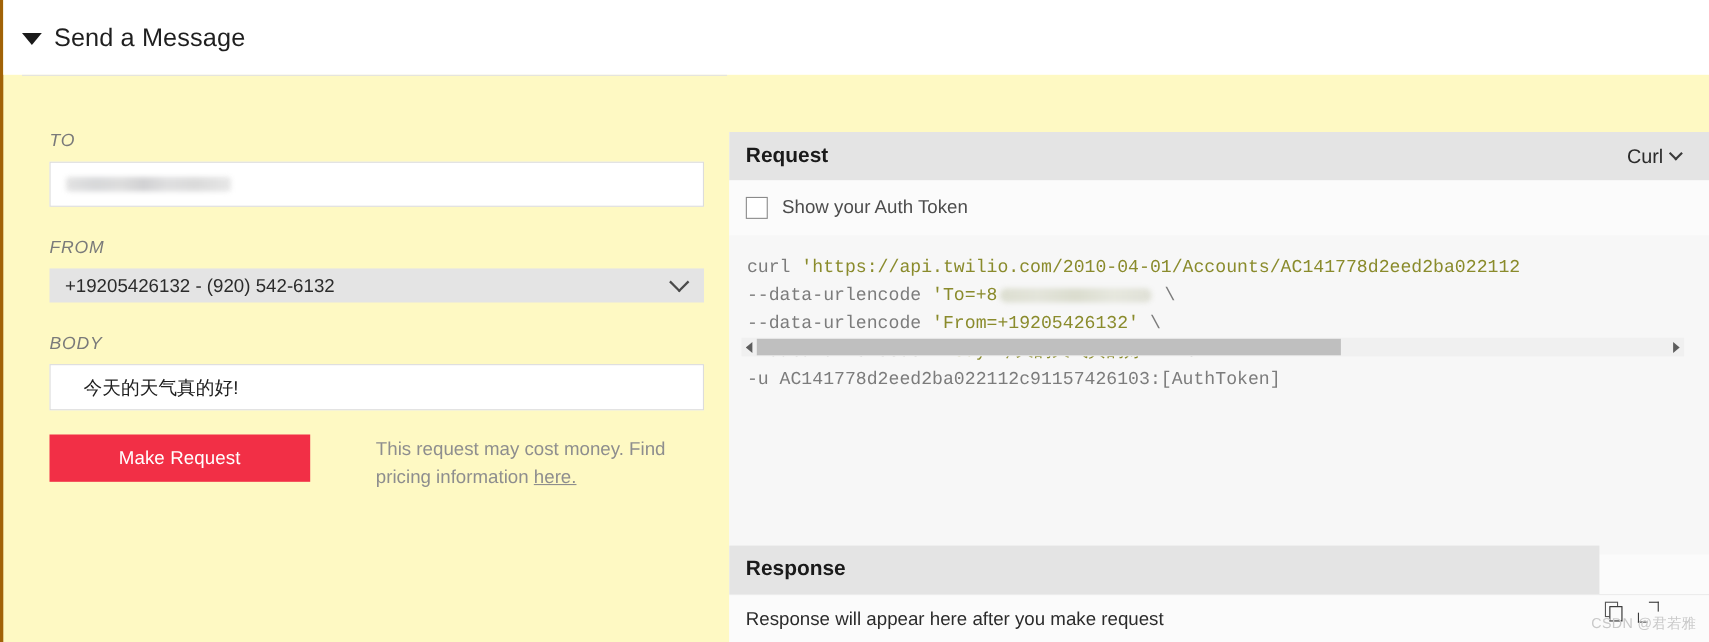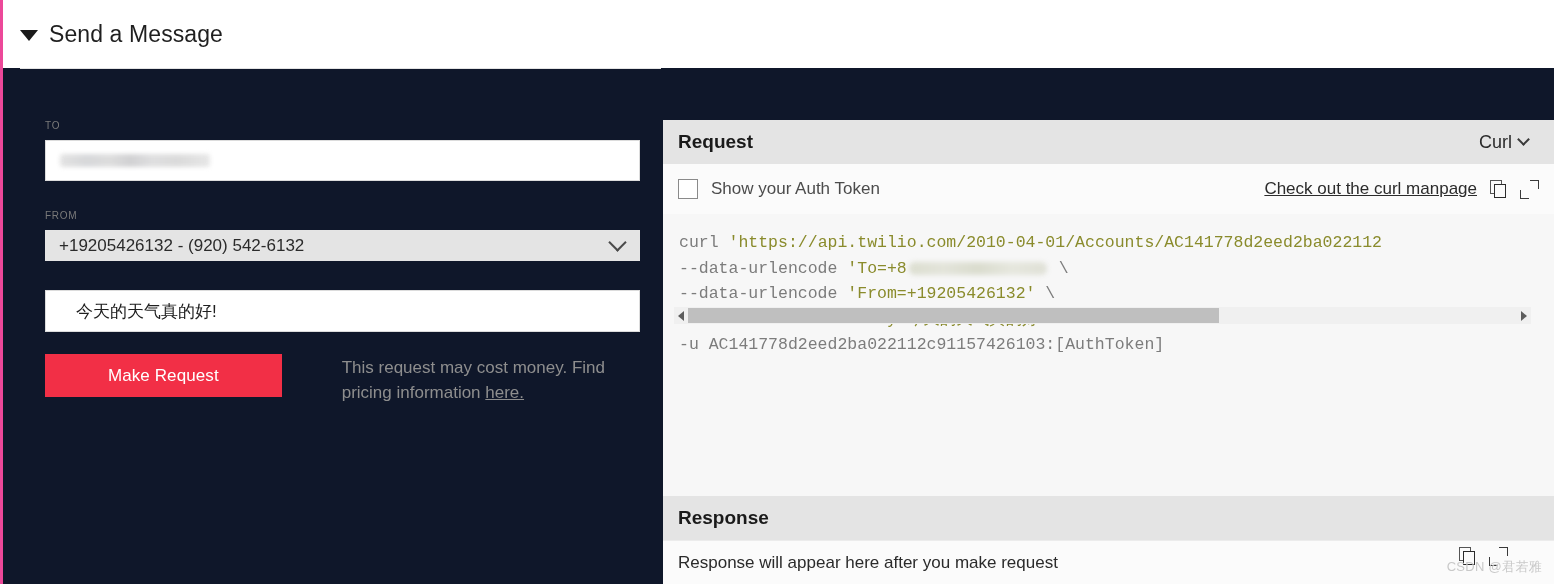--- a/index.html
+++ b/index.html
@@ -7,22 +7,22 @@
     width: 1554px;
     height: 584px;
     background: #ffffff;
     font-family: "Liberation Sans", sans-serif;
     overflow: hidden;
   }
   #root {
     position: relative;
     width: 1554px;
     height: 584px;
-    background: #0f172a;
-    border-left: 3px solid #ec4899;
+    background: #fef9c3;
+    border-left: 3px solid #a16207;
   }
 
   
   .section-header {
     position: absolute;
     left: 0; top: 0;
     width: 1551px;
     height: 68px;
     display: flex;
     align-items: center;
@@ -53,25 +53,26 @@
   }
 
   
   .form-col {
     position: absolute;
     left: 42px;
     top: 120px;
     width: 595px;
   }
   .field-label {
-    font-size: 10px;
+    font-size: 16px;
     color: #7a7a7a;
     letter-spacing: .7px;
     margin-bottom: 9px;
     font-weight: 400;
+    font-style: italic;
   }
   .text-input {
     width: 595px;
     height: 41px;
     border: 1px solid #dcdcdc;
     background: #fff;
     display: flex;
     align-items: center;
     padding: 0 14px;
     font-size: 17px;
@@ -302,21 +303,21 @@
     height: 15px;
     width: 543px;
     background: #bfbfbf;
     cursor: pointer;
   }
 
   
   .response-bar {
     position: absolute;
     left: 0; top: 376px;
-    width: 891px;
+    width: 791px;
     height: 44px;
     background: #e4e4e4;
     display: flex;
     align-items: center;
     padding: 0 15px;
   }
   .response-bar .bar-title {
     font-size: 19px;
     font-weight: 700;
     color: #1a1a1a;
@@ -380,20 +381,21 @@
     <div class="field-gap"></div>
 
     <div class="field-label">FROM</div>
     <div class="select-input">
       <span>+19205426132 - (920) 542-6132</span>
       <span class="chev"></span>
     </div>
 
     <div class="field-gap"></div>
 
+    <div class="field-label">BODY</div>
     <div class="text-input body-input">
       <span class="val">今天的天气真的好!</span>
     </div>
 
     <div class="action-row">
       <button class="make-request-btn">Make Request</button>
       <div class="cost-note">
         <span>This request may cost money. Find pricing information </span><a href="#">here.</a>
       </div>
     </div>
@@ -405,31 +407,20 @@
       <div class="bar-title">Request</div>
       <div class="format-select">
         <span>Curl</span>
         <span class="chev-sm"></span>
       </div>
     </div>
 
     <div class="token-row">
       <div class="checkbox"></div>
       <div class="token-label">Show your Auth Token</div>
-      <div class="token-right">
-        <a class="manpage-link" href="#">Check out the curl manpage</a>
-        <span class="icon-copy">
-          <span class="sq-back"></span>
-            <span class="sq-front"></span>
-        </span>
-        <span class="icon-expand">
-          <span class="c1"></span>
-            <span class="c2"></span>
-        </span>
-      </div>
     </div>
 
     <div class="code-area">
       <div class="code-lines" id="code-lines">
           <div class="line"><span class="tok-plain">curl </span><span class="tok-str">'https://api.twilio.com/2010-04-01/Accounts/AC141778d2eed2ba022112</span></div>
           <div class="line"><span class="tok-plain">--data-urlencode </span><span class="tok-str">'To=+8</span><span class="redact-inline"></span><span class="tok-plain"> \</span></div>
           <div class="line"><span class="tok-plain">--data-urlencode </span><span class="tok-str">'From=+19205426132'</span><span class="tok-plain"> \</span></div>
           <div class="line"><span class="tok-plain">--data-urlencode </span><span class="tok-str">'Body=今天的天气真的好！'</span><span class="tok-plain"> \</span></div>
           <div class="line"><span class="tok-plain">-u AC141778d2eed2ba022112c91157426103:[AuthToken]</span></div>
         </div>

